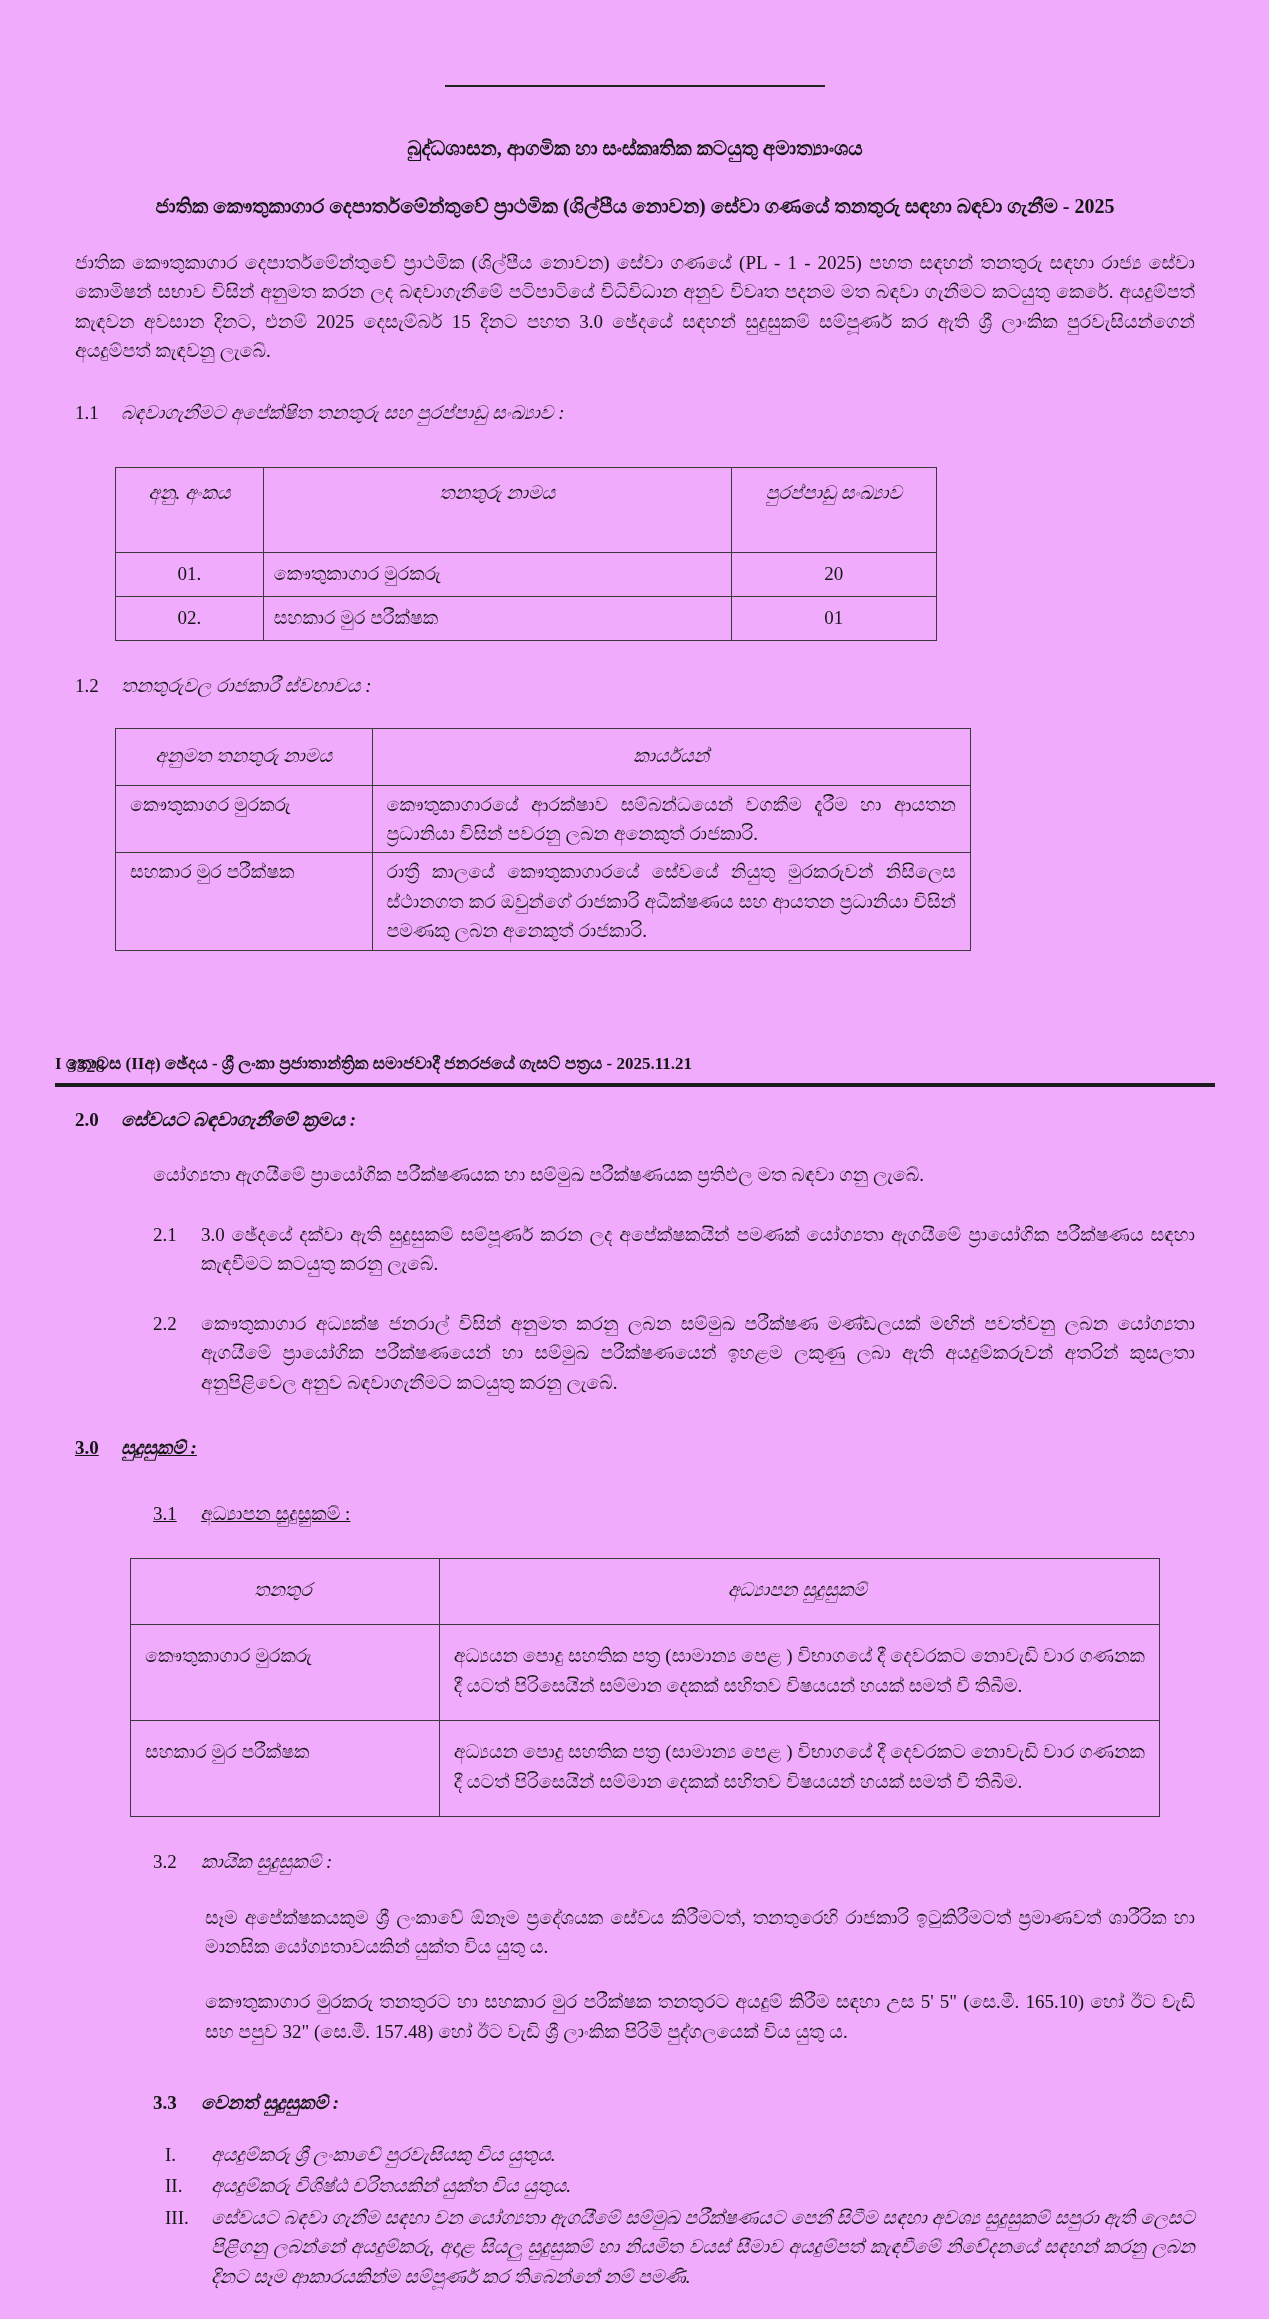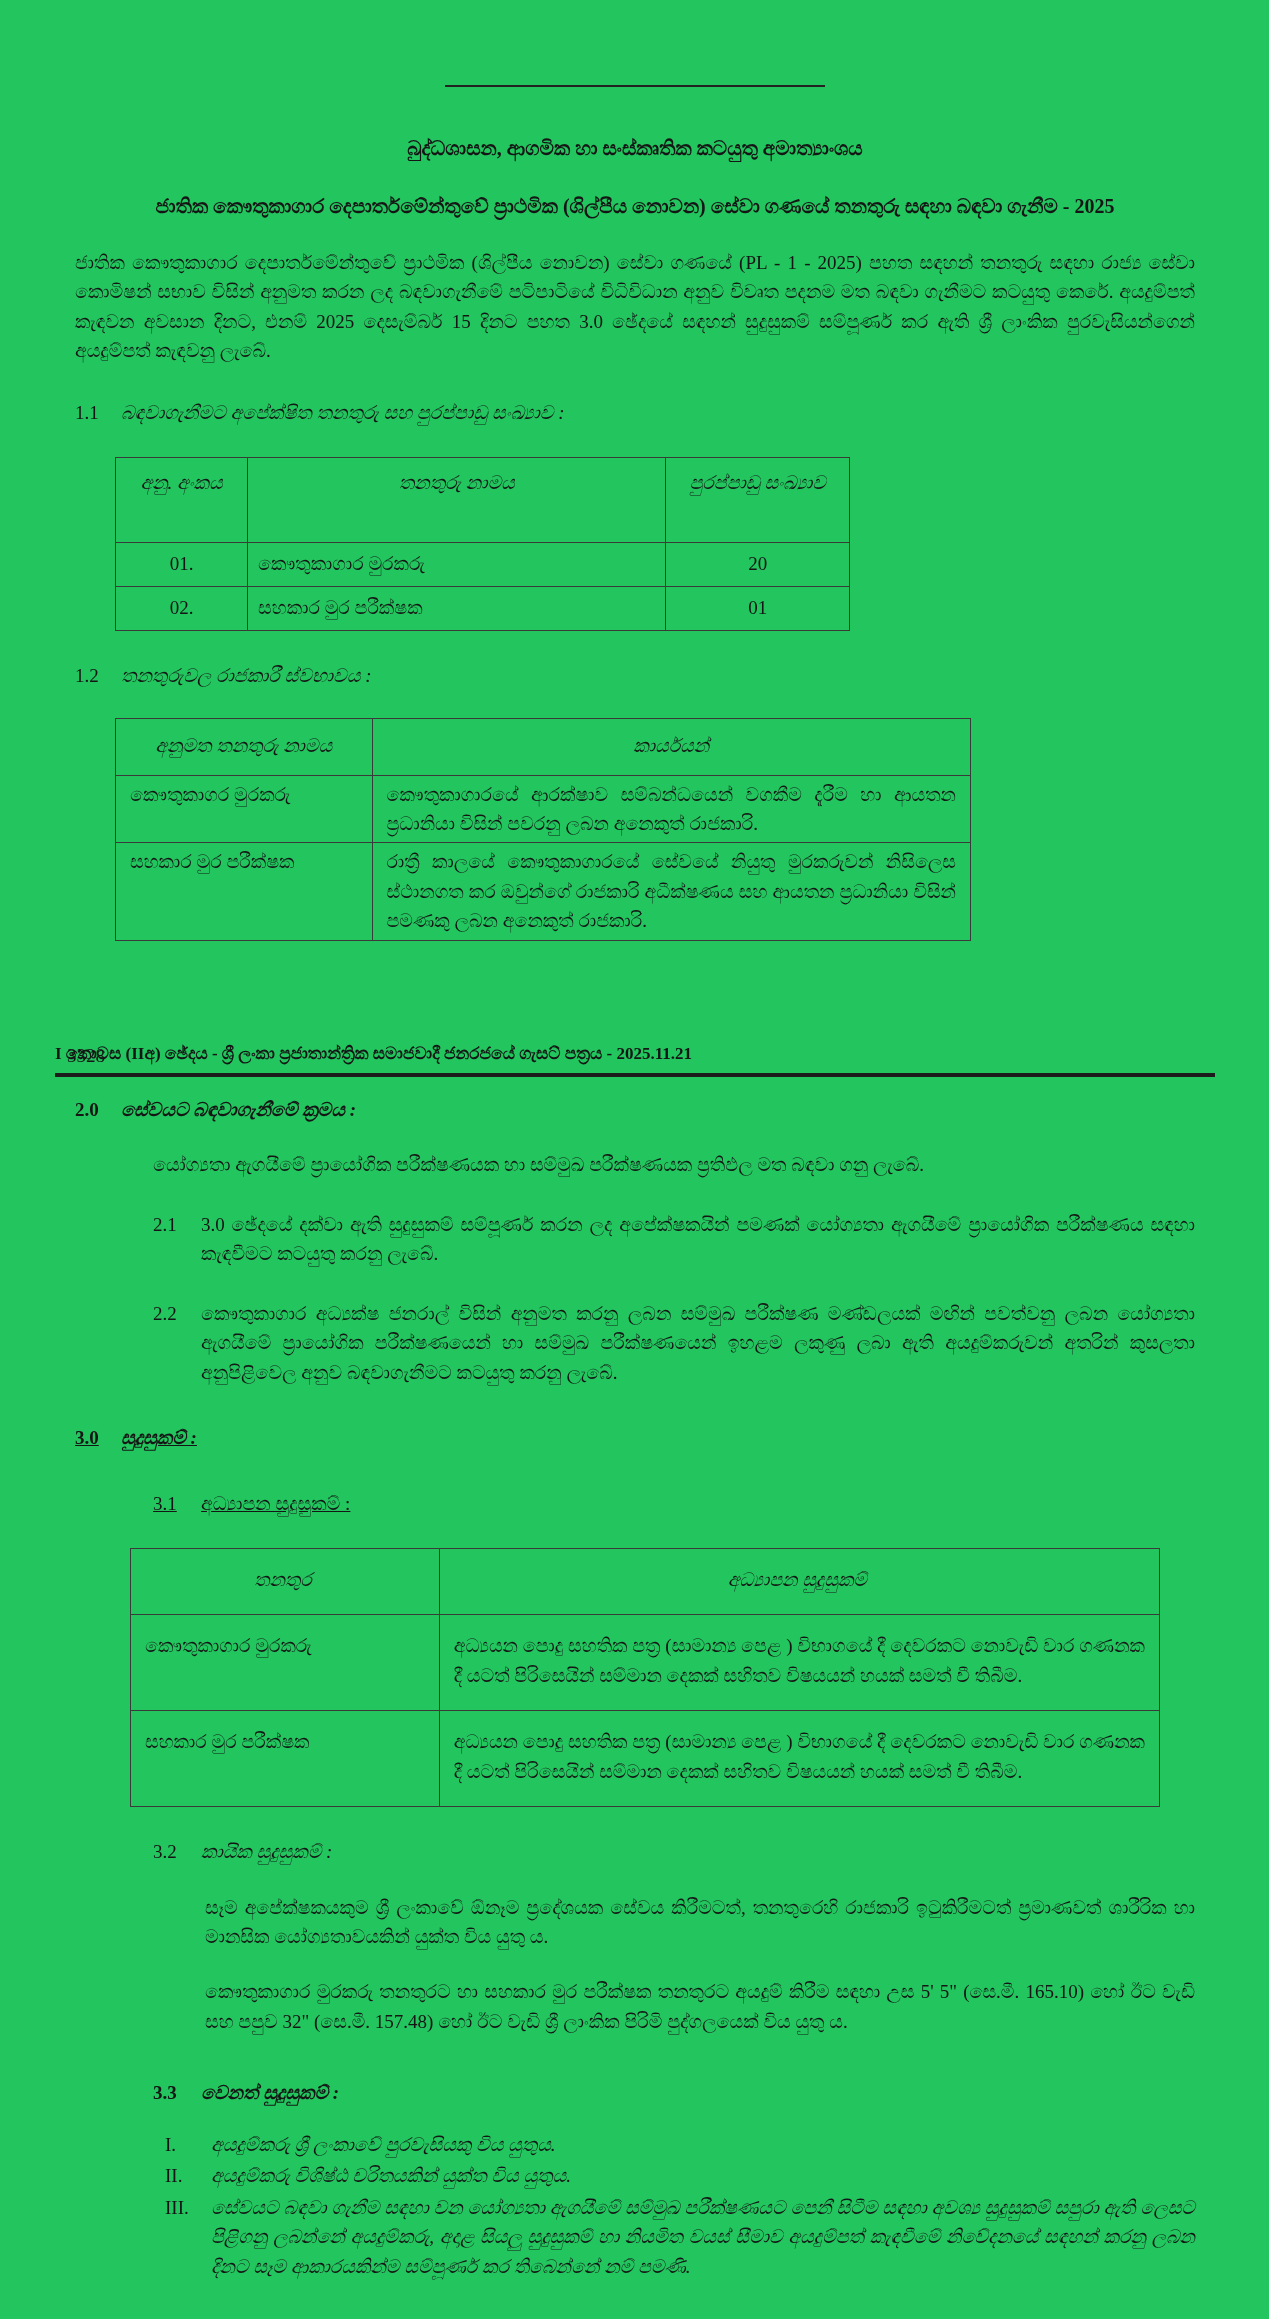--- a/index.html
+++ b/index.html
@@ -1,20 +1,20 @@
 <!DOCTYPE html>
 <html lang="si"><head>
 <meta charset="utf-8">
 <style>
   * { margin:0; padding:0; box-sizing:border-box; }
   html,body { background:#ffffff; }
   body { font-family:"Liberation Serif","DejaVu Serif",serif; color:#151515; }
   .page {
     position:relative; width:1269px; height:2319px; margin:0 auto;
-    background:#22c55e; overflow:hidden;
+    background:#f0abfc; overflow:hidden;
     padding:0 74px 0 75px;
     font-size:19px; line-height:1.55;
   }
   .center { text-align:center; }
   .justify { text-align:justify; }
   .bold { font-weight:bold; }
   .italic { font-style:italic; }
 
   .top-rule { width:380px; height:0; border-top:2px solid #222; margin:85px auto 0 auto; }
 
@@ -32,21 +32,21 @@
   .sub { display:flex; align-items:baseline; margin-left:78px; }
   .sub .num { flex:0 0 48px; }
   .sub .body { flex:1; text-align:justify; }
 
   .indent-block { margin-left:130px; text-align:justify; }
 
   table { border-collapse:collapse; table-layout:fixed; }
   th, td { border:1px solid #3a3a3a; font-weight:normal; vertical-align:top; }
   th { font-style:italic; text-align:center; }
 
-  .tbl-vac { width:735px; margin:30px 0 0 40px; }
+  .tbl-vac { width:822px; margin:40px 0 0 40px; }
   .tbl-vac th { padding:10px 6px 44px 6px; }
   .tbl-vac td { padding:6px 10px; height:44px; }
   .tbl-vac td.c { text-align:center; }
 
   .tbl-duties { width:856px; margin:28px 0 0 40px;border-radius:10px; }
   .tbl-duties th { padding:12px 6px 14px 6px; }
   .tbl-duties td { padding:4px 14px; text-align:justify; }
 
   .tbl-edu { width:1030px; margin:30px 0 0 55px; }
   .tbl-edu th { padding:16px 6px 20px 2px; }

